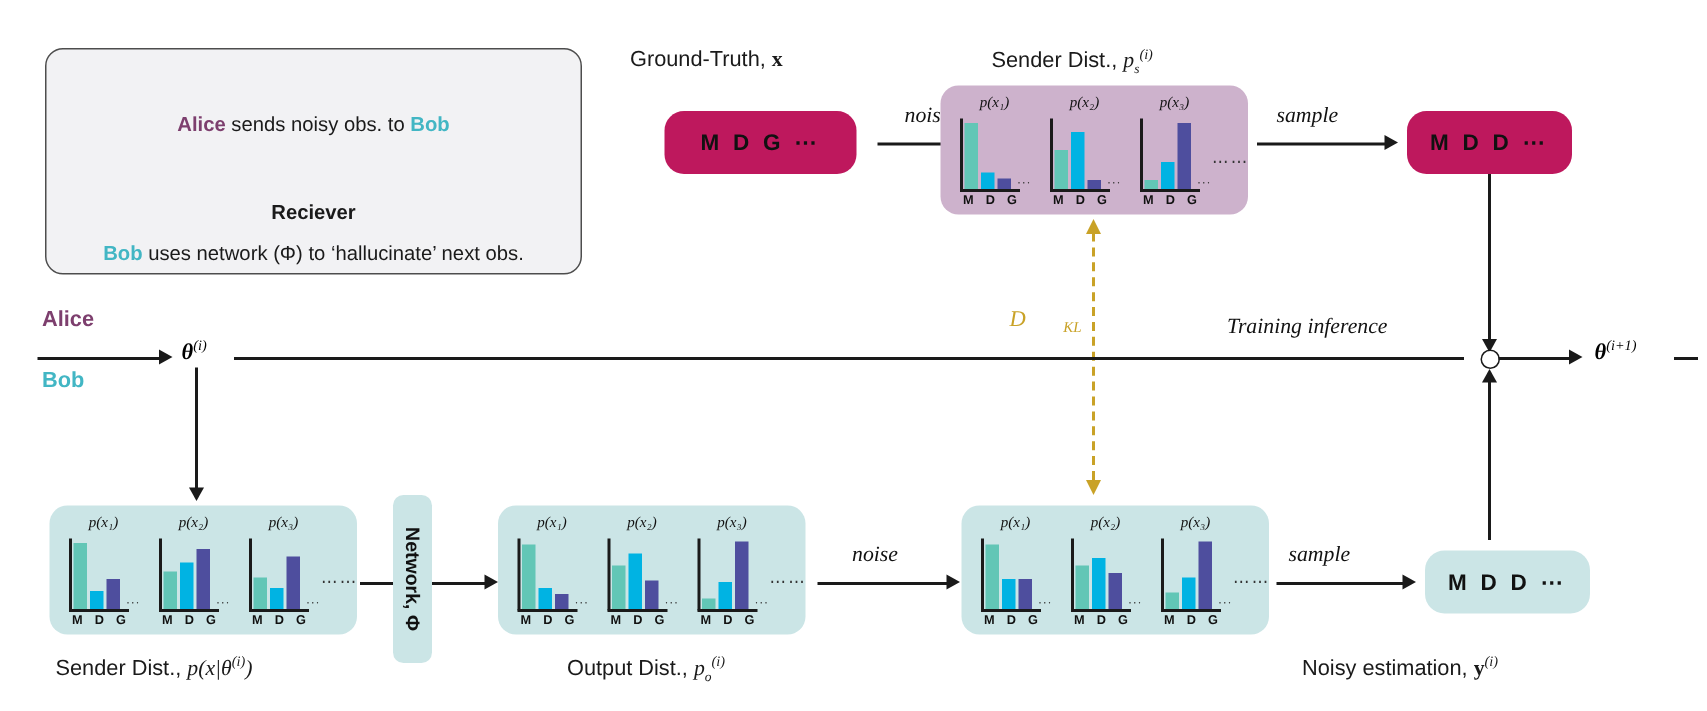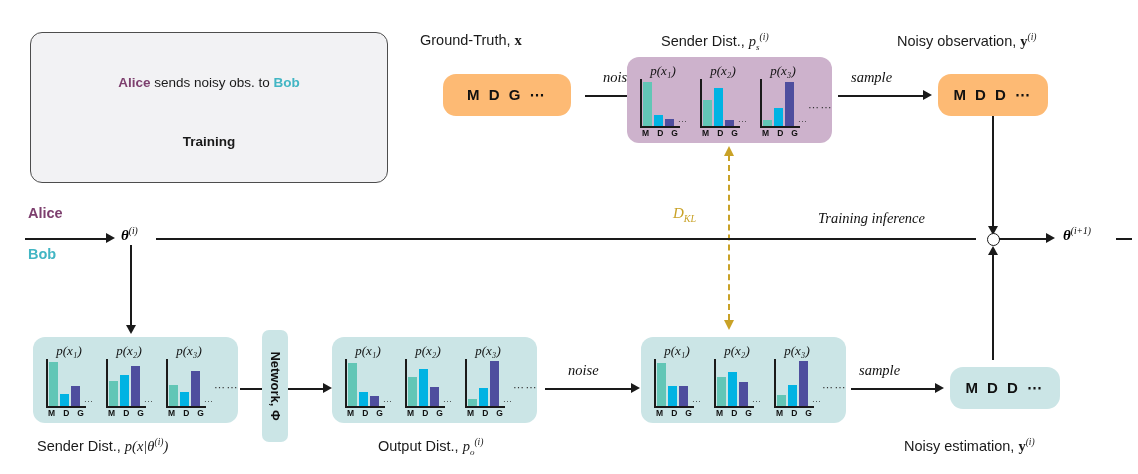--- a/index.html
+++ b/index.html
@@ -28,32 +28,32 @@
   .sub{font-size:9px;vertical-align:sub;font-family:"Liberation Serif",serif;font-style:italic;}
   .mathbf{font-family:"Liberation Serif",serif;font-weight:bold;font-style:normal;}
   .mathit{font-family:"Liberation Serif",serif;font-style:italic;}
 
   
   .pill{
     border-radius:13px;display:flex;align-items:center;justify-content:center;
     font-weight:bold;font-size:15px;letter-spacing:2.5px;color:#111;
     box-sizing:border-box;
   }
-  .pill-purple{background:#fdba74;}
+  .pill-purple{background:#be185d;}
   .pill-teal{background:#cbe5e6;}
 
   
   .distpanel{border-radius:12px;box-sizing:border-box;position:absolute;}
   .dp-purple{background:#cdb2cc;}
   .dp-teal{background:#cbe5e6;}
 
   .minichart{position:absolute;}
   .mc-title{
     position:absolute;top:0;left:50%;transform:translateX(-50%);
-    font-family:"Liberation Serif",serif;font-style:italic;font-size:13px;color:#111;
+    font-family:"Liberation Serif",serif;font-style:italic;font-size:10px;color:#111;
     white-space:nowrap;
   }
   .mc-axis-v{position:absolute;left:0;width:1.6px;background:#1a1a1a;}
   .mc-axis-h{position:absolute;left:0;height:1.6px;background:#1a1a1a;}
   .mc-bar{position:absolute;bottom:0;}
   .bar-m{background:#62c6b6;}
   .bar-d{background:#00b3e3;}
   .bar-g{background:#4e4e9e;}
   .mc-labels{
     position:absolute;display:flex;font-weight:bold;font-size:8.5px;color:#111;
@@ -127,34 +127,34 @@
 </style>
 </head>
 <body>
 
 <div id="canvas">
 
   <div class="abs" id="infobox">
     <div class="info-line abs" style="left:0;top:42px;width:100%;">
       <span class="alice">Alice</span><span> sends noisy obs. to </span><span class="bob">Bob</span>
     </div>
-    <div class="info-head abs" style="left:0;top:101px;width:100%;">Training</div>
+    <div class="info-head abs" style="left:0;top:101px;width:100%;">Reciever</div>
+    <div class="info-line abs" style="left:0;top:128px;width:100%;">
+      <span class="bob">Bob</span><span> uses network (Φ) to ‘hallucinate’ next obs.</span>
+    </div>
   </div>
 
   <div class="abs caption" style="left:420px;top:32px;text-align:center;">
     <span>Ground-Truth, </span><span class="mathbf">x</span>
   </div>
 
   <div class="abs caption" style="left:661px;top:32px;">
     <span>Sender Dist., </span><span class="mathit">p</span><span class="sub">s</span><span class="sup">(i)</span>
   </div>
 
-  <div class="abs caption" style="left:897px;top:32px;">
-    <span>Noisy observation, </span><span class="mathbf">y</span><span class="sup">(i)</span>
-  </div>
 
   <div class="abs pill pill-purple" style="left:443px;top:74px;width:128px;height:42px;">M D G ⋯</div>
 
   <div class="arrow-label" style="left:603px;top:69px;">noise</div>
   <div class="hline" style="left:585px;top:95px;width:85px;"></div>
   <div class="arrowhead-r" style="left:669px;top:90px;"></div>
 
   <div class="distpanel dp-purple" style="left:627px;top:57px;width:205px;height:86px;">
 
     <div class="minichart" style="left:13px;top:6px;width:46px;height:72px;">
@@ -211,21 +211,21 @@
 
   <div class="abs pill pill-purple" style="left:938px;top:74px;width:110px;height:42px;">M D D ⋯</div>
 
   <div class="vline" style="left:992px;top:116px;height:113px;"></div>
   <div class="arrowhead-d" style="left:988px;top:226px;"></div>
 
   <div class="kl-head-u" style="left:724px;top:146px;"></div>
   <div class="kl-dash" style="left:728px;top:155px;height:165px;"></div>
   <div class="kl-head-d" style="left:724px;top:320px;"></div>
   <div class="kl-label" style="left:673px;top:205px;">
-    <span>D</span><span style="font-size:10px;vertical-align:sub;font-variant:small-caps;">KL</span>
+    <span>D</span><span style="font-size:10px;vertical-align:sub;font-variant:small-caps;margin-left:25px;">KL</span>
   </div>
 
   <div class="abs" id="alice-lbl">Alice</div>
   <div class="abs" id="bob-lbl">Bob</div>
 
   <div class="hline" style="left:25px;top:238px;width:82px;"></div>
   <div class="arrowhead-r" style="left:106px;top:233px;"></div>
 
   <div class="abs" style="left:121px;top:226px;font-size:15px;">
     <span class="mathit" style="font-weight:bold;">θ</span><span class="sup">(i)</span>
@@ -422,17 +422,17 @@
     <div class="ellipsis-big" style="left:181px;top:44px;">⋯⋯</div>
   </div>
 
 
   <div class="arrow-label" style="left:859px;top:362px;">sample</div>
   <div class="hline" style="left:851px;top:388px;width:85px;"></div>
   <div class="arrowhead-r" style="left:935px;top:383px;"></div>
 
   <div class="abs pill pill-teal" style="left:950px;top:367px;width:110px;height:42px;">M D D ⋯</div>
 
-  <div class="abs caption" style="left:904px;top:437px;">
+  <div class="abs caption" style="left:868px;top:437px;">
     <span>Noisy estimation, </span><span class="mathbf">y</span><span class="sup">(i)</span>
   </div>
 
 </div>
 
 </body></html>

